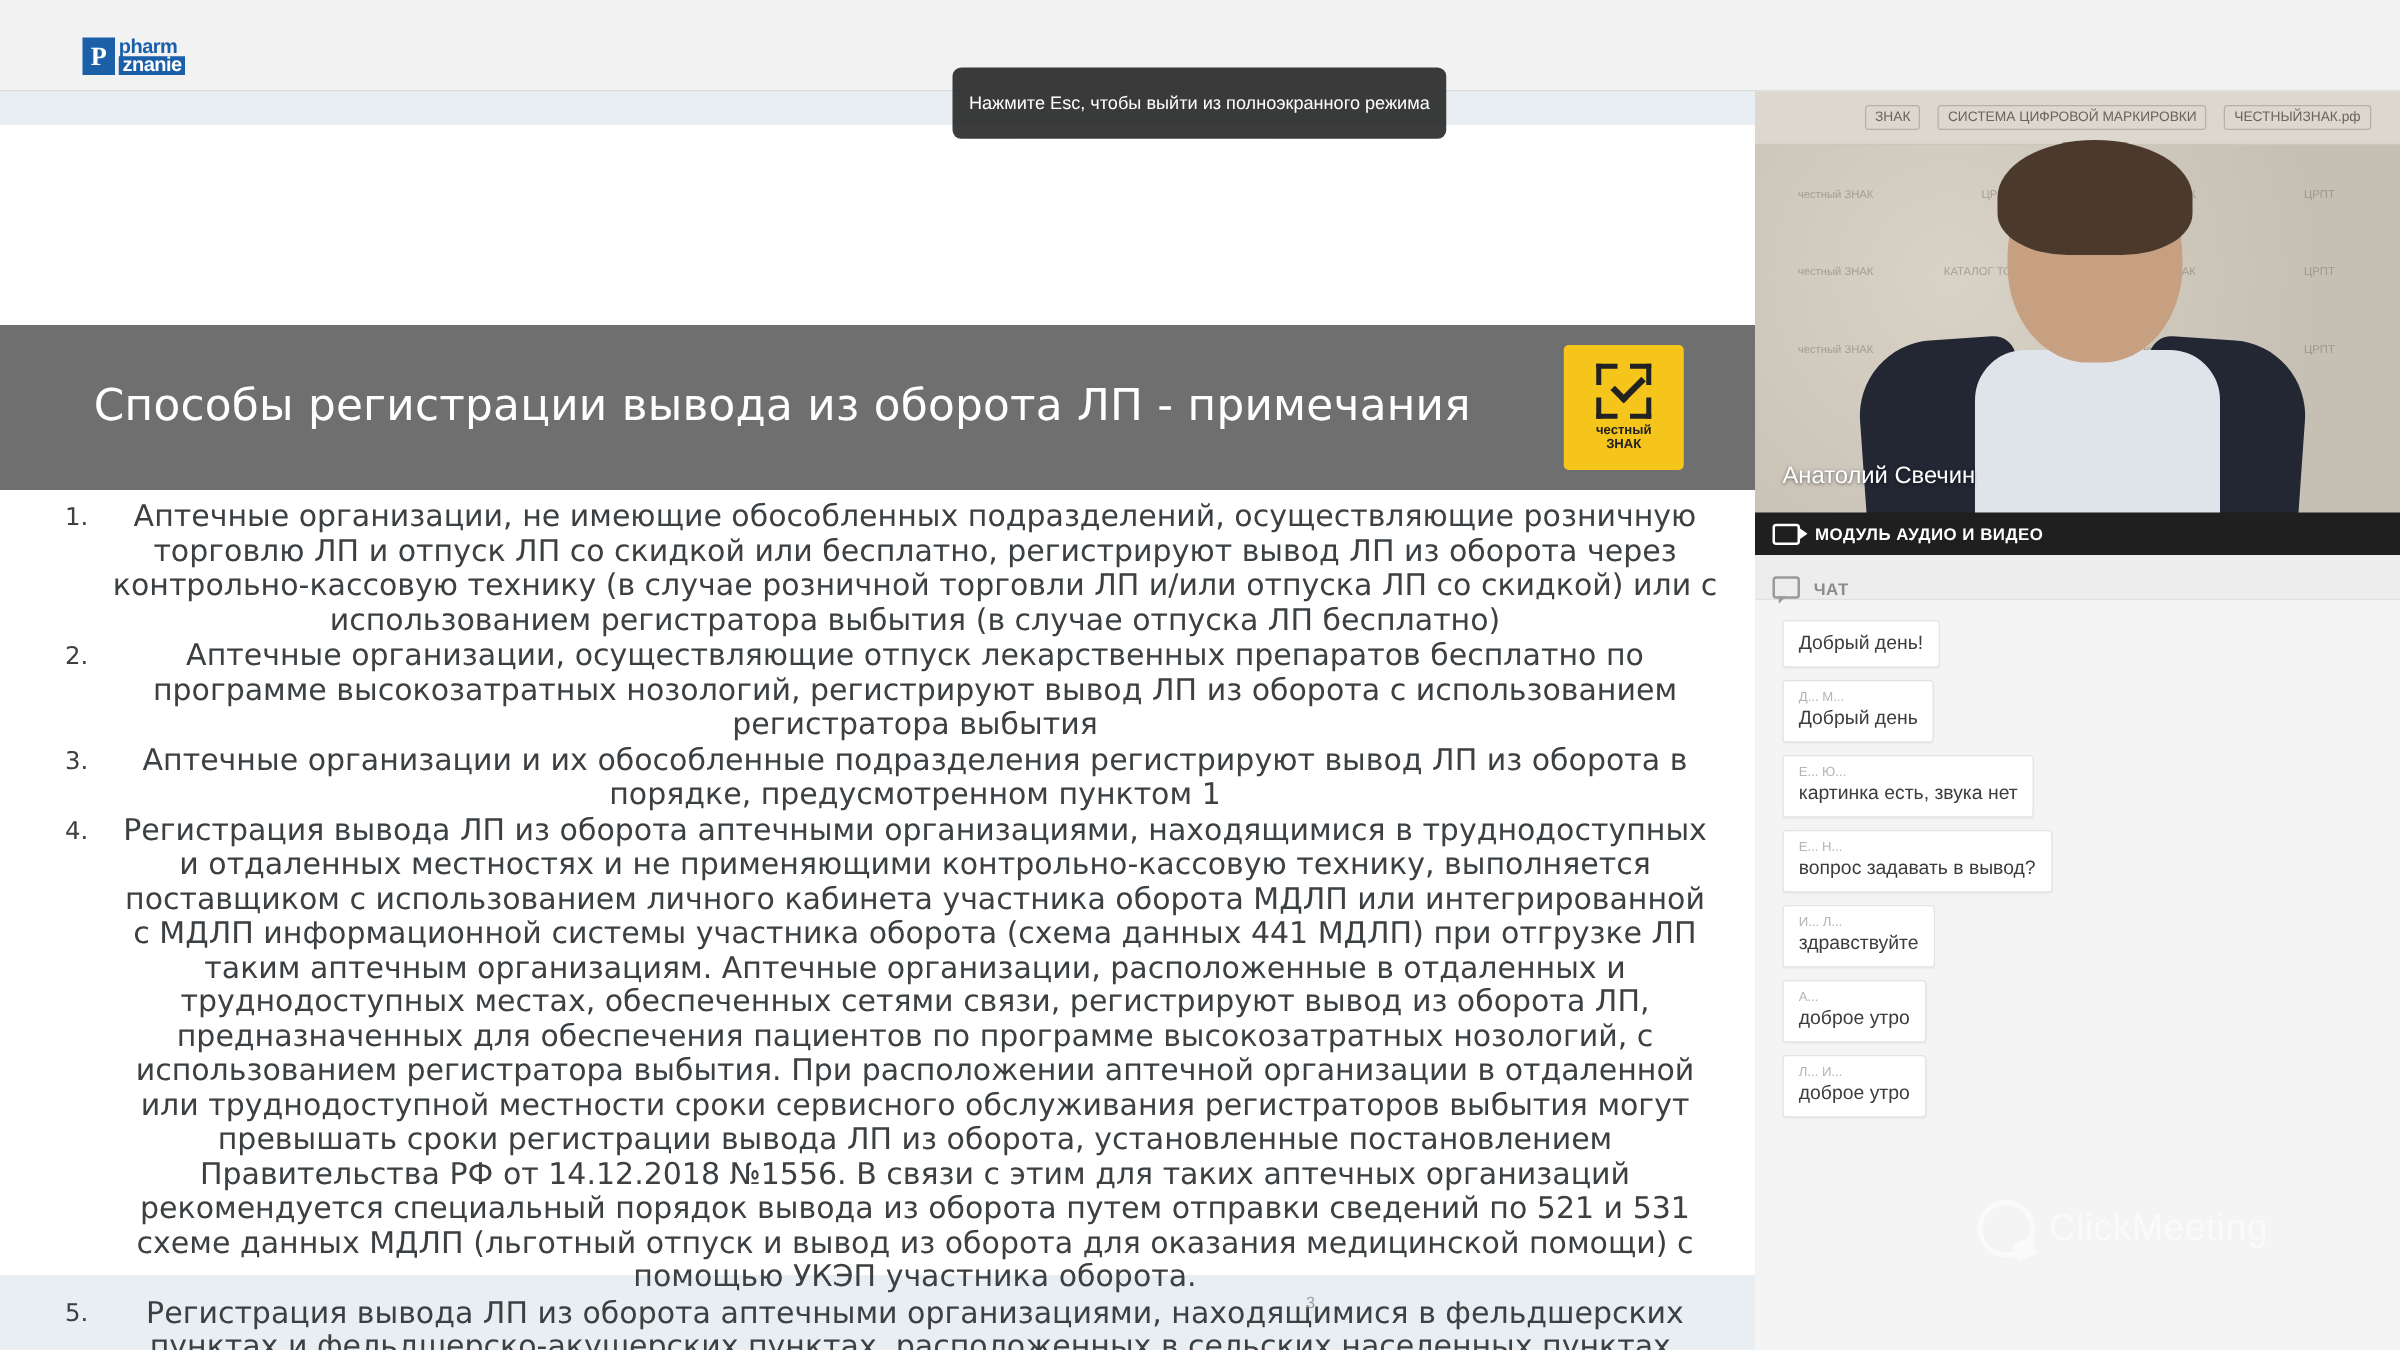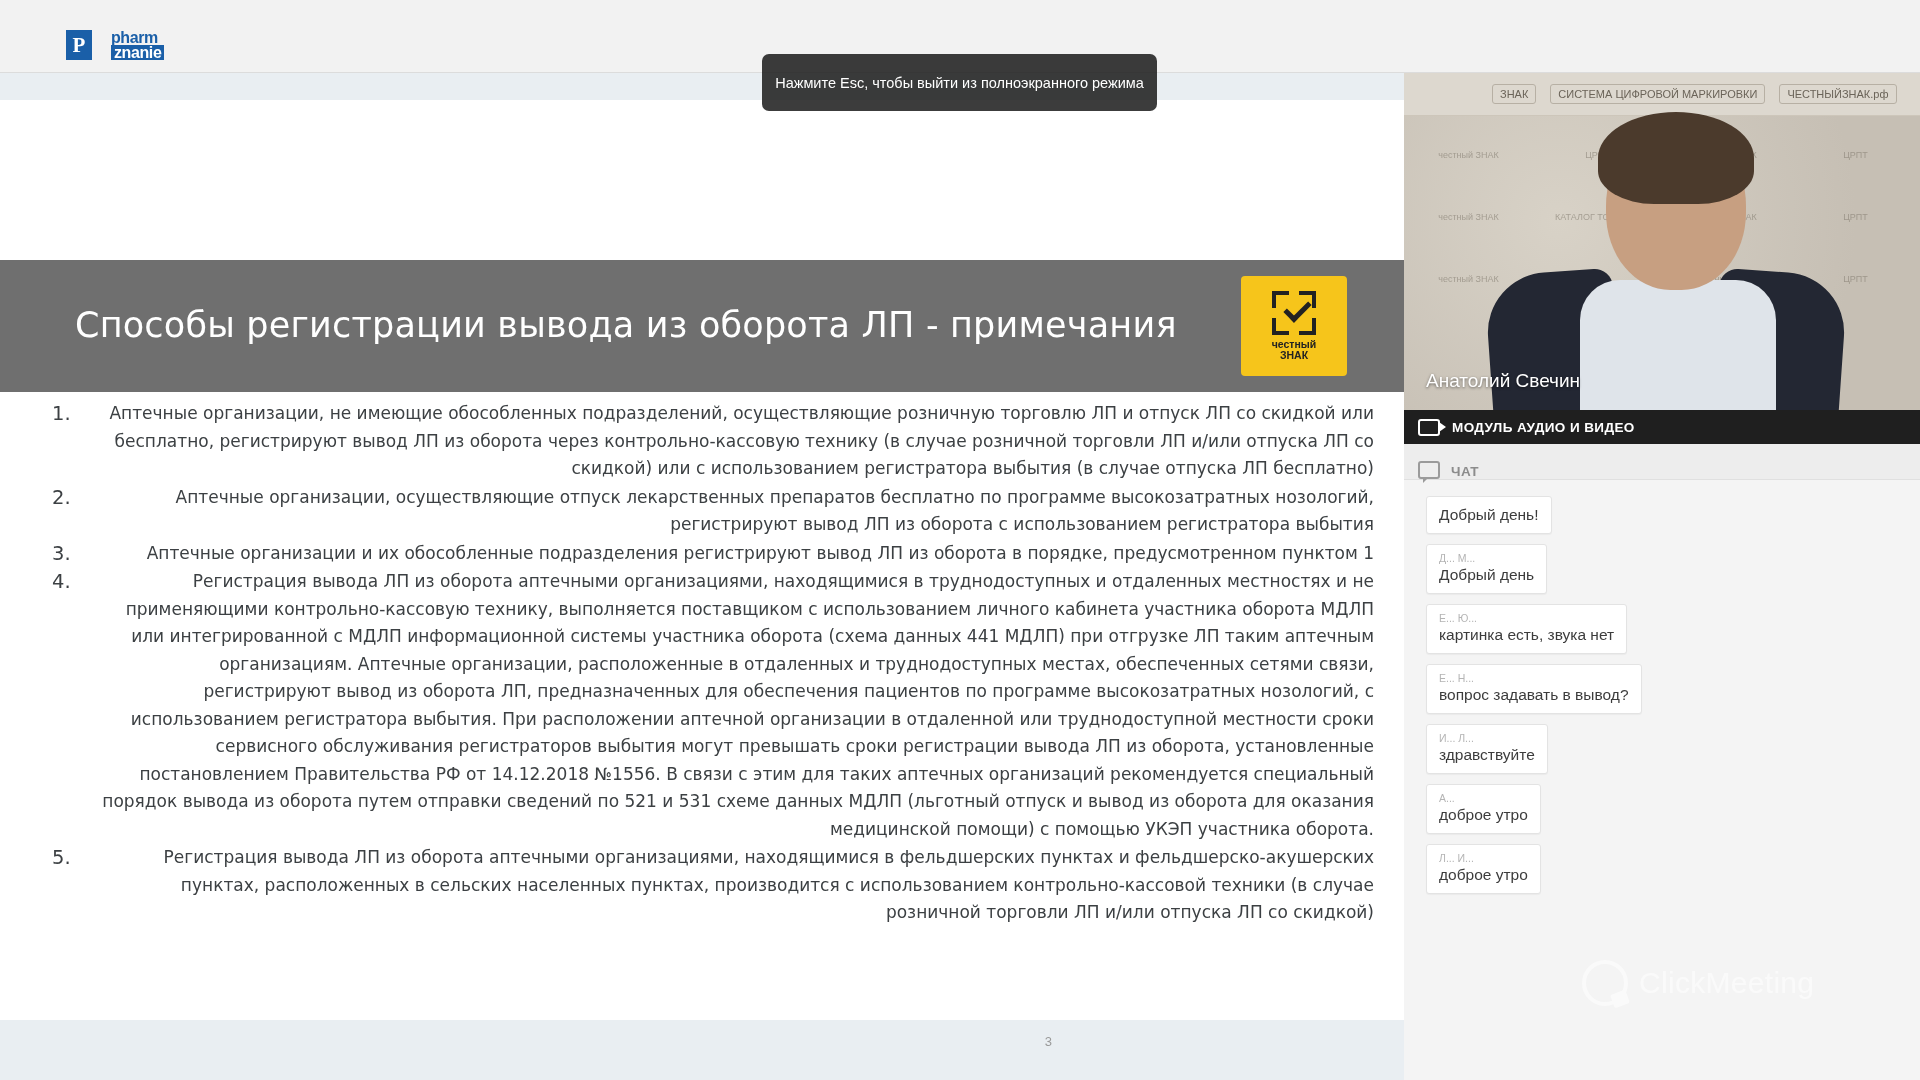--- a/index.html
+++ b/index.html
@@ -37,21 +37,21 @@
     background: #1a5fa8;
     color: #fff;
     font-size: 21px;
     font-weight: bold;
     display: flex;
     align-items: center;
     justify-content: center;
     font-family: "Liberation Serif", serif;
   }
   .logo-text {
-    margin-left: 19px;
+    margin-left: 3px;
     line-height: 15px;
   }
   .logo-text span {
     display: block;
     font-size: 16px;
     font-weight: bold;
     color: #1a5fa8;
     letter-spacing: -0.4px;
   }
   .logo-text .second {
@@ -105,21 +105,21 @@
     position: absolute;
     left: 75px; top: 45px;
     font-size: 35px;
     color: #ffffff;
     font-family: "DejaVu Sans", sans-serif;
     letter-spacing: 0.2px;
   }
   .znak-badge {
     position: absolute;
     right: 57px; top: 16px;
-    width: 106px; height: 100px;
+    width: 96px; height: 100px;
     background: #f6c51b;
     border-radius: 4px;
     display: flex;
     flex-direction: column;
     align-items: center;
     justify-content: center;
   }
   .znak-badge .qr {
     width: 44px; height: 44px;
     position: relative;
@@ -160,25 +160,25 @@
     margin: 0;
     padding: 0 30px 0 52px;
     list-style: none;
     counter-reset: pt;
   }
   ol.points li {
     counter-increment: pt;
     position: relative;
     padding-left: 38px;
     margin-bottom: 1px;
-    font-size: 17px;
+    font-size: 24px;
     line-height: 27.5px;
     color: #3c4043;
     font-family: "DejaVu Sans", sans-serif;
-    text-align: right;
+    text-align: center;
   }
   ol.points li::before {
     content: counter(pt) ".";
     position: absolute;
     left: 0;
     top: 0;
     color: #3c4043;
     font-size: 19.5px;
   }
   .slide-pagenum {

